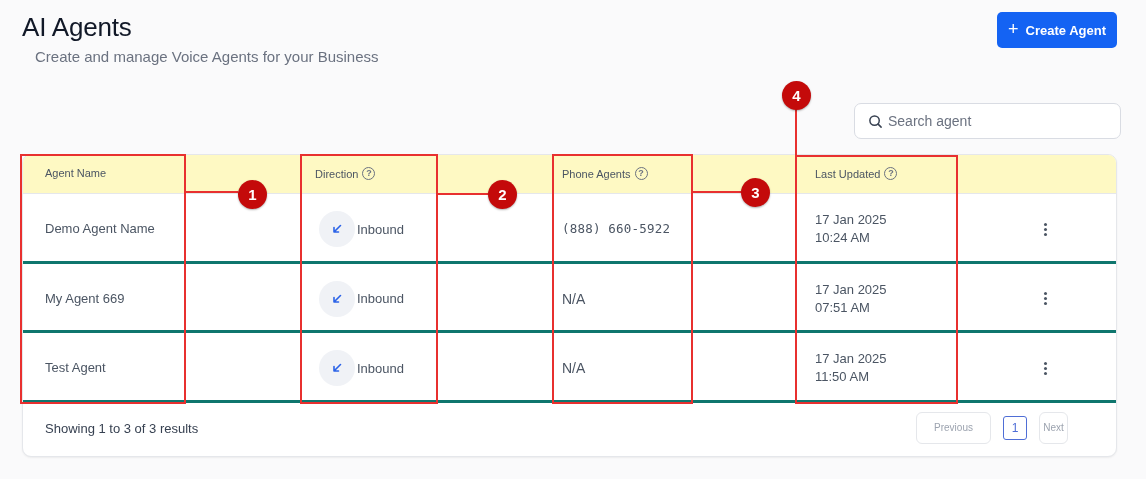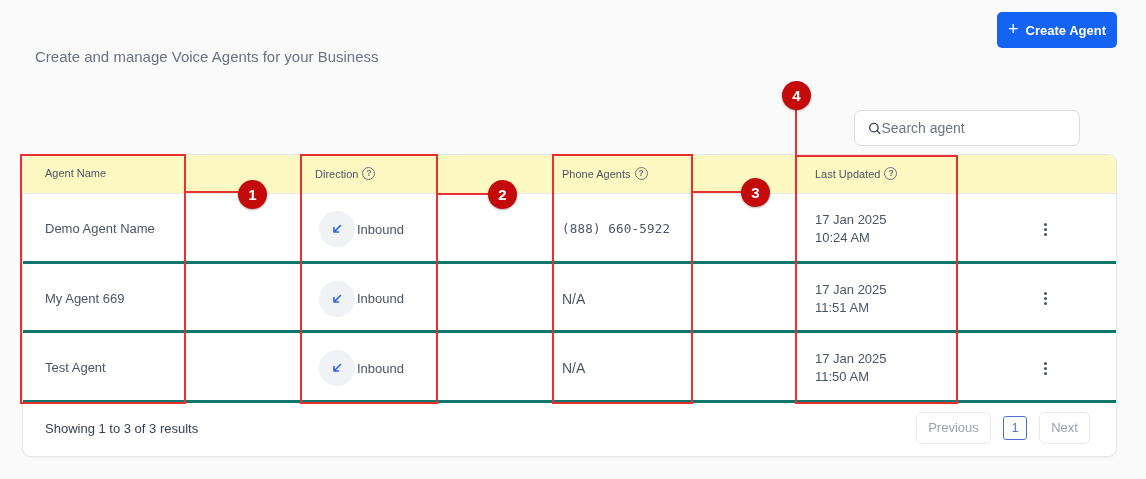--- a/index.html
+++ b/index.html
@@ -22,23 +22,23 @@
     .create-btn {
       position: absolute; left: 997px; top: 12px; width: 120px; height: 36px;
       background: #1463f3; color: #fff; border: none; border-radius: 5px;
       font-family: "Liberation Sans", sans-serif; font-size: 13px; font-weight: 700;
       display: flex; align-items: center; justify-content: center; gap: 7px;
       cursor: pointer;
     }
     .create-btn .plus { font-size: 18px; font-weight: 400; line-height: 1; margin-top: -2px; }
 
     .search {
-      position: absolute; left: 854px; top: 110px; width: 226px; height: 36px;
+      position: absolute; left: 854px; top: 103px; width: 267px; height: 36px;
       background: #fff; border: 1px solid #d9dce3; border-radius: 7px;
-      display: flex; align-items: center; padding-left: 13px; 
+      display: flex; align-items: center; padding-left: 13px; gap: 5px;
     }
     .search input {
       border: none; outline: none; background: transparent;
       font-family: "Liberation Sans", sans-serif; font-size: 14px; color: #374151;
       width: 220px;
     }
     .search input::placeholder { color: #6b7280; }
 
     .card {
       position: absolute; left: 22px; top: 154px; width: 1095px; height: 303px;
@@ -72,25 +72,25 @@
     .phone { left: 539px; top: 27px; font-family: "DejaVu Sans Mono", "Liberation Mono", monospace; font-size: 12.5px; letter-spacing: 0.2px; }
     .phone.na { font-family: "Liberation Sans", sans-serif; font-size: 14px; letter-spacing: 0; }
     .updated { left: 792px; top: 17px; line-height: 18px; }
     .kebab { left: 1016px; top: 25px; width: 12px; height: 20px; display: flex; flex-direction: column; align-items: center; justify-content: center; gap: 2px; cursor: pointer; }
     .kebab span { width: 3px; height: 3px; background: #4b5563; border-radius: 50%; }
 
     .footer { position: relative; height: 55px; }
     .showing { position: absolute; left: 22px; top: 18px; font-size: 13px; color: #374151; }
     .pg-btn {
       position: absolute; top: 9px; height: 32px; border: 1px solid #e5e7eb; border-radius: 6px;
-      background: #fff; color: #9ca3af; font-family: "Liberation Sans", sans-serif; font-size: 13px;
+      background: #fff; color: #9ca3af; font-family: "Liberation Sans", sans-serif; font-size: 10px;
       display: flex; align-items: center; justify-content: center;
     }
     .prev { left: 893px; width: 75px; }
-    .next { left: 1016px; width: 51px; }
+    .next { left: 1016px; width: 29px; }
     .page-num {
       position: absolute; left: 980px; top: 13px; width: 24px; height: 24px;
       border: 1px solid #4f6ed6; border-radius: 3px; color: #4f6ed6; background: #fff;
       font-size: 12px; display: flex; align-items: center; justify-content: center;
     }
 
     
     .anno-box { position: absolute; border: 2px solid #e8302f; pointer-events: none; }
     .anno-line { position: absolute; background: #e8302f; pointer-events: none; }
     .anno-badge {
@@ -98,20 +98,21 @@
       background: #c40a0a; color: #fff; font-size: 15px; font-weight: 700;
       display: flex; align-items: center; justify-content: center;
       box-shadow: 0 1px 2px rgba(0,0,0,0.3);
     }
   </style>
 </head>
 <body>
 
 <div class="page">
 
+  <h1 class="title">AI Agents</h1>
   <p class="subtitle">Create and manage Voice Agents for your Business</p>
 
   <button class="create-btn">
     <span class="plus">+</span>
     <span>Create Agent</span>
   </button>
 
   <div class="search">
     <svg width="15" height="15" viewBox="0 0 16 16">
       <circle cx="7" cy="7" r="5" fill="none" stroke="#374151" stroke-width="1.6"></circle>
@@ -167,21 +168,21 @@
         <span class="dir-badge">
           <svg width="10" height="10" viewBox="0 0 10 10">
               <path d="M8.5 1.5 L2 8 M2 3.5 L2 8 L6.5 8" fill="none" stroke="#2b63e8" stroke-width="1.6" stroke-linecap="round" stroke-linejoin="round"></path>
             </svg>
         </span>
         <span>Inbound</span>
       </div>
       <div class="cell phone na">N/A</div>
       <div class="cell updated">
         <div>17 Jan 2025</div>
-        <div>11:51 AM</div>
+        <div>07:51 AM</div>
       </div>
       <div class="cell kebab">
           <span></span>
           <span></span>
           <span></span>
         </div>
     </div>
 
     <div class="row">
       <div class="cell name">Test Agent</div>

